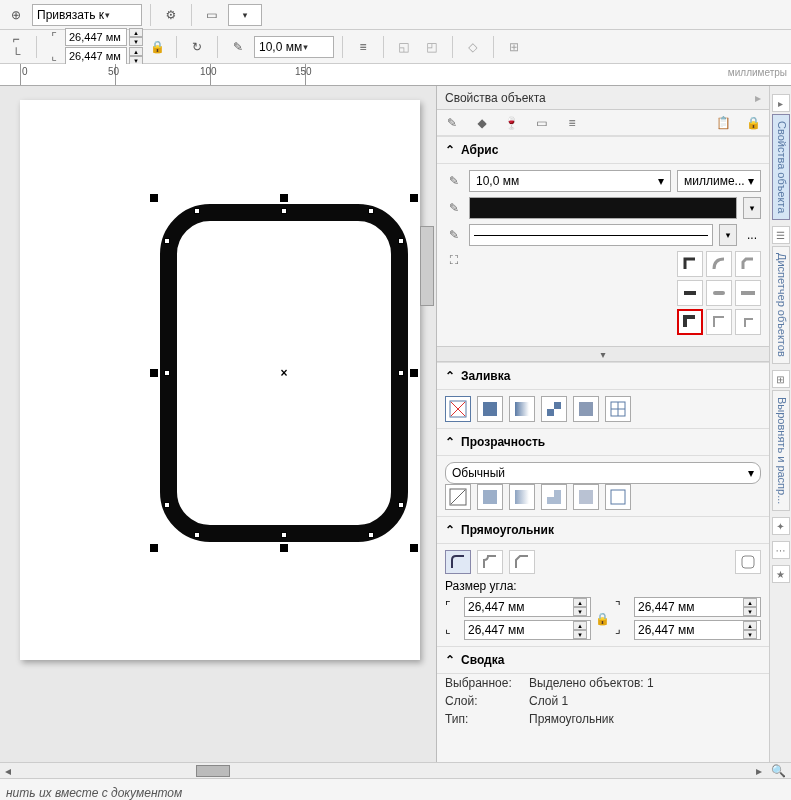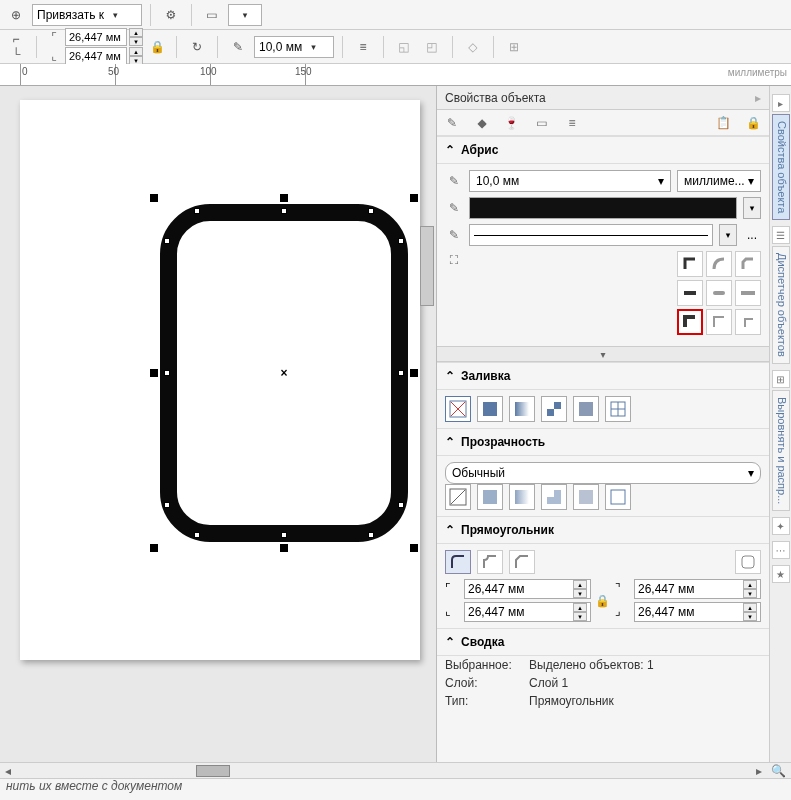--- a/index.html
+++ b/index.html
@@ -3,21 +3,21 @@
 <meta charset="utf-8">
 <style>
 * { box-sizing: border-box; margin: 0; padding: 0; font-family: "Segoe UI", Tahoma, sans-serif; font-size: 12px; }
 body { background: #f0f0f0; width: 791px; height: 800px; overflow: hidden; position: relative; }
 
 
 .toolbar-row { background: #f5f5f5; border-bottom: 1px solid #ccc; display: flex; align-items: center; height: 30px; padding: 0 4px; gap: 4px; }
 .toolbar-row2 { height: 34px; }
 .tb-btn { width: 24px; height: 24px; border: 1px solid transparent; display: flex; align-items: center; justify-content: center; background: transparent; color: #555; }
 .tb-sep { width: 1px; height: 22px; background: #ccc; margin: 0 4px; }
-.tb-combo { height: 22px; border: 1px solid #b0b0b0; background: #fff; padding: 0 4px; display: flex; align-items: center; gap: 9px; }
+.tb-combo { height: 22px; border: 1px solid #b0b0b0; background: #fff; padding: 0 4px; display: flex; align-items: center; gap: 1px; }
 .tb-combo .caret { font-size: 9px; color: #333; }
 .tb-input { width: 62px; height: 18px; border: 1px solid #b0b0b0; background: #fff; padding: 0 3px; font-size: 11px; }
 .spinner-btns { display: flex; flex-direction: column; }
 .spinner-btns div { width: 14px; height: 9px; border: 1px solid #b0b0b0; background: #eee; font-size: 7px; line-height: 7px; text-align: center; }
 .lock-col { display: flex; flex-direction: column; align-items: center; justify-content: center; padding: 0 3px; }
 
 
 .ruler { height: 22px; background: #fff; border-bottom: 1px solid #aaa; position: relative; overflow: hidden; }
 .ruler .tick { position: absolute; top: 0; width: 1px; height: 22px; background: #999; }
 .ruler .tick-label { position: absolute; top: 2px; font-size: 10px; color: #555; }
@@ -73,21 +73,21 @@
 .vtabs { width: 22px; background: #eee; border-left: 1px solid #ccc; display: flex; flex-direction: column; align-items: center; padding-top: 4px; gap: 2px; }
 .vtab { width: 18px; background: #f5f5f5; border: 1px solid #ccc; writing-mode: vertical-rl; text-orientation: mixed; font-size: 11px; padding: 6px 1px; color: #5a7aa5; white-space: nowrap; }
 .vtab.active { background: #d5e5f5; border-color: #88a; }
 .vicon { width: 18px; height: 18px; border: 1px solid #ccc; background: #fff; margin-top: 4px; display: flex; align-items: center; justify-content: center; font-size: 10px; color: #777; }
 
 
 .bottom { position: absolute; bottom: 0; left: 0; right: 0; }
 .hscroll { height: 16px; background: #eee; border-top: 1px solid #ccc; display: flex; align-items: center; }
 .hscroll .thumb { width: 34px; height: 12px; background: #bbb; margin-left: 180px; border: 1px solid #888; }
 .hscroll .arrow { width: 16px; text-align: center; color: #666; }
-.status { height: 22px; background: #f5f5f5; border-top: 1px solid #ccc; display: flex; align-items: flex-start; padding: 0 6px; font-size: 11px; color: #555; font-style: italic; }
+.status { height: 22px; background: #f5f5f5; border-top: 1px solid #ccc; display: flex; align-items: flex-end; padding: 0 6px; font-size: 11px; color: #555; font-style: italic; }
 </style>
 </head>
 <body>
 
 <div class="toolbar-row">
   <div class="tb-btn">⊕</div>
   <div class="tb-combo" style="width:110px;">
     <span>Привязать к</span>
     <span class="caret">▾</span>
   </div>
@@ -404,20 +404,21 @@
               </svg>
             </div>
         </div>
         <div style="flex:1;"></div>
         <div class="rect-tool">
             <svg width="16" height="16">
               <rect x="2" y="2" width="12" height="12" rx="3" stroke="#888" fill="none"></rect>
             </svg>
           </div>
       </div>
+      <div style="margin:4px 0;">Размер угла:</div>
       <div class="corner-inputs">
         <div class="ci-row">
           <span class="ci-icon">⌜</span>
           <div class="ci-input">
               <span>26,447 мм</span>
               <div class="spinner-btns">
                 <div>▴</div>
                 <div>▾</div>
               </div>
             </div>

